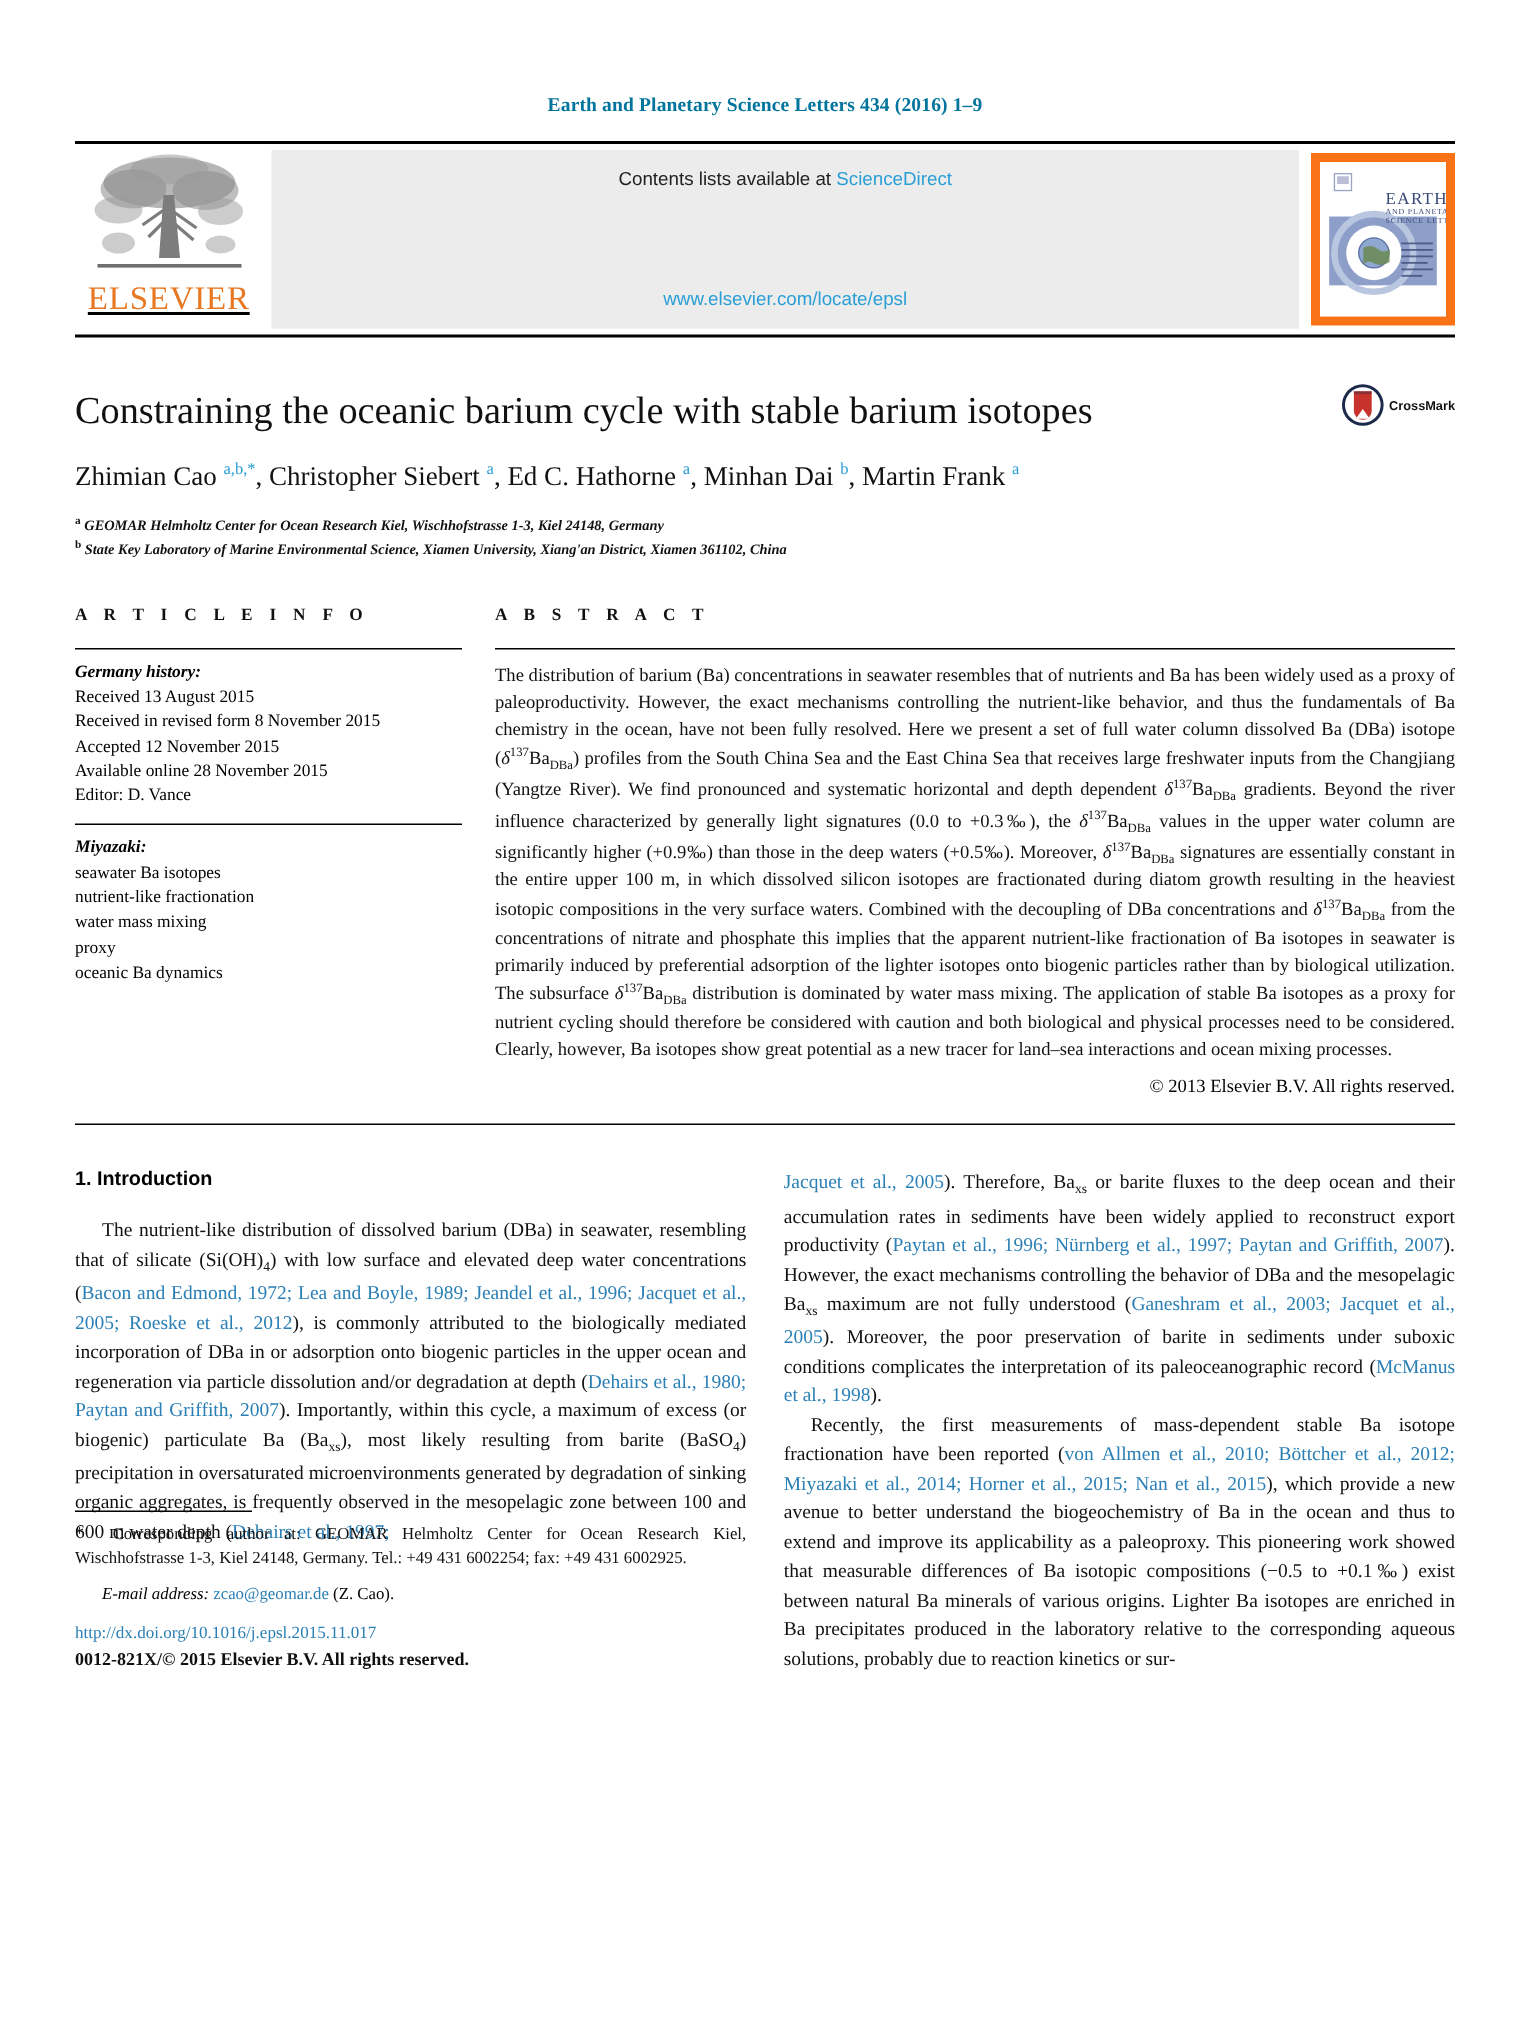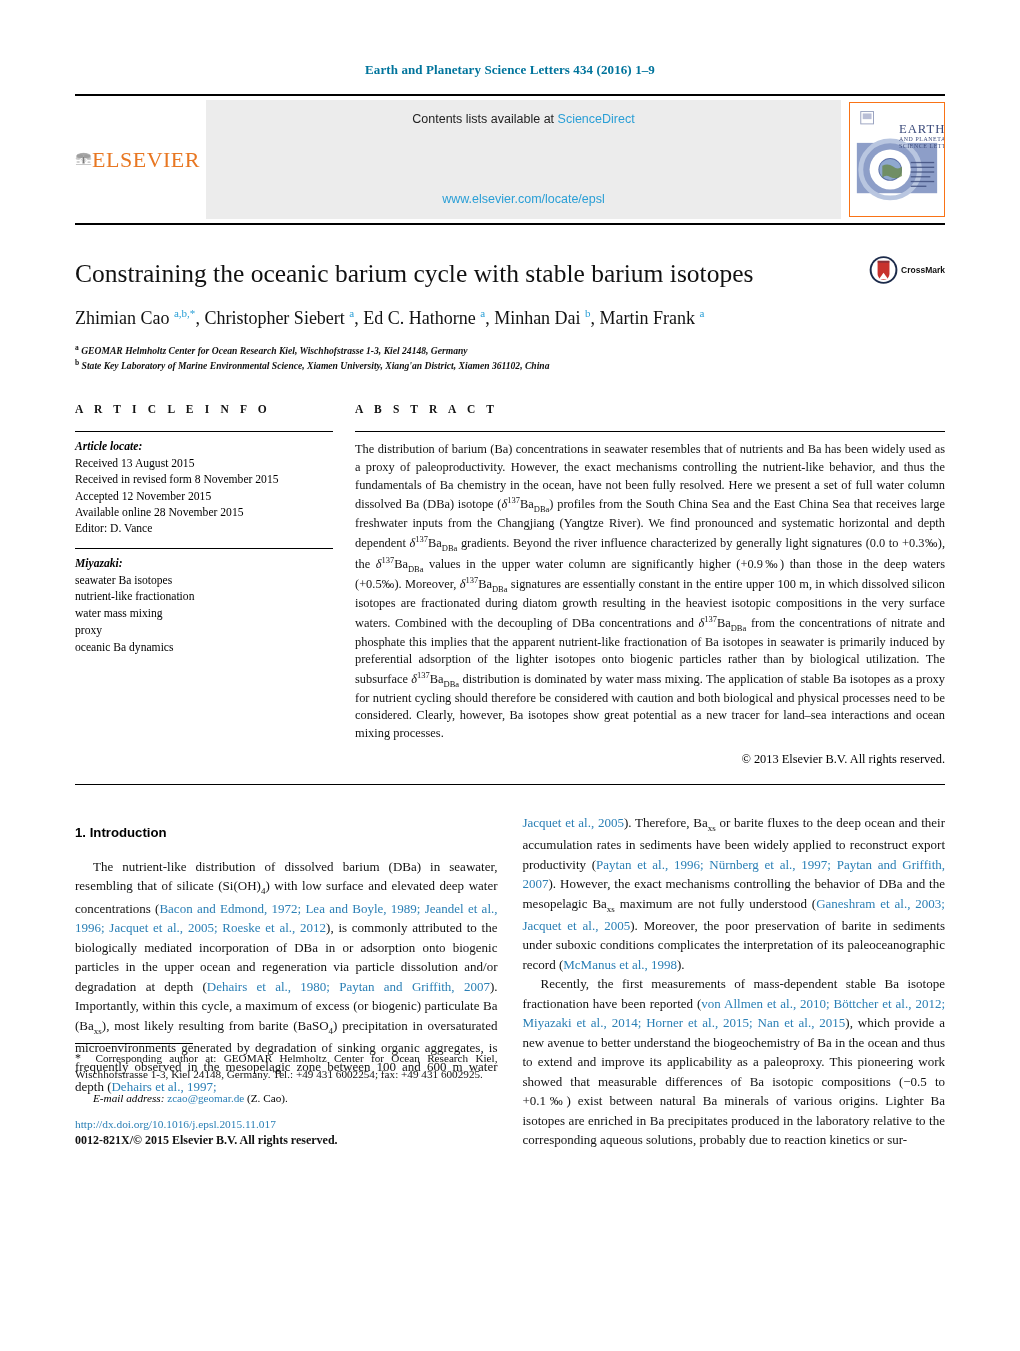--- a/index.html
+++ b/index.html
@@ -13,21 +13,21 @@
     font-family: "Liberation Serif", "DejaVu Serif", serif;
     color: #000000;
     position: relative;
     overflow: hidden;
   }
   .page {
     position: relative;
     width: 1020px;
     height: 1351px;
     box-sizing: border-box;
-    padding: 0 75px;
+    padding: 0 50px;
     border-radius: 14px;
   }
 
   
   .running-head {
     text-align: center;
     color: #00749c;
     font-weight: bold;
     font-size: 13px;
     letter-spacing: .1px;
@@ -42,25 +42,26 @@
     margin-top: 12px;
     height: 131px;
     display: flex;
     align-items: stretch;
     box-sizing: border-box;
   }
   .elsevier-logo {
     width: 125px;
     flex: 0 0 125px;
     display: flex;
-    flex-direction: row;
+    flex-direction: column;
     align-items: center;
-    justify-content: space-between;
+    justify-content: flex-start;
     padding: 4px 0 6px 0;
     box-sizing: border-box;
+    text-decoration: underline;
   }
   .tree-svg { display:block; }
   .elsevier-word {
     color: #e87722;
     font-family: "Liberation Serif", serif;
     font-size: 22px;
     letter-spacing: .5px;
     line-height: 1;
     margin-top: 2px;
   }
@@ -89,21 +90,21 @@
   }
   .journal-url {
     font-family: "Liberation Sans", sans-serif;
     font-size: 12.5px;
     color: #2a9fd6;
   }
   .cover-thumb {
     flex: 0 0 96px;
     width: 96px;
     margin: 6px 0 6px 0;
-    border: 1px solid #f97316;
+    border: 6px solid #f97316;
     background: #fff;
     position: relative;
     overflow: hidden;
     box-sizing: border-box;
   }
 
   
   .title-area { position: relative; padding-top: 34px; }
   .article-title {
     font-size: 25.5px;
@@ -193,21 +194,20 @@
     display: flex;
     margin-top: 28px;
     gap: 25px;
   }
   .col { flex: 1 1 0; min-width: 0; position: relative; }
   .body-heading {
     font-family: "Liberation Sans", sans-serif;
     font-weight: bold;
     font-size: 13.2px;
     margin-bottom: 17px;
-    margin-top: 12px;
   }
   .body-p {
     font-size: 13px;
     line-height: 1.5;
     text-align: justify;
     text-indent: 18px;
     margin: 0;
     color: #111;
   }
   .body-p.noindent { text-indent: 0; }
@@ -320,21 +320,21 @@
     </div>
   </div>
 
   <div class="info-band">
 
     <div class="info-col">
       <div class="section-caps">A R T I C L E   I N F O</div>
       <div class="rule-thick"></div>
 
       <div class="info-block">
-        <div class="lead">Article locate:</div>
+        <div class="lead">Germany history:</div>
         <div>Received 13 August 2015</div>
         <div>Received in revised form 8 November 2015</div>
         <div>Accepted 12 November 2015</div>
         <div>Available online 28 November 2015</div>
         <div>Editor: D. Vance</div>
       </div>
 
       <div class="rule-thin"></div>
 
       <div class="keywords-block">

